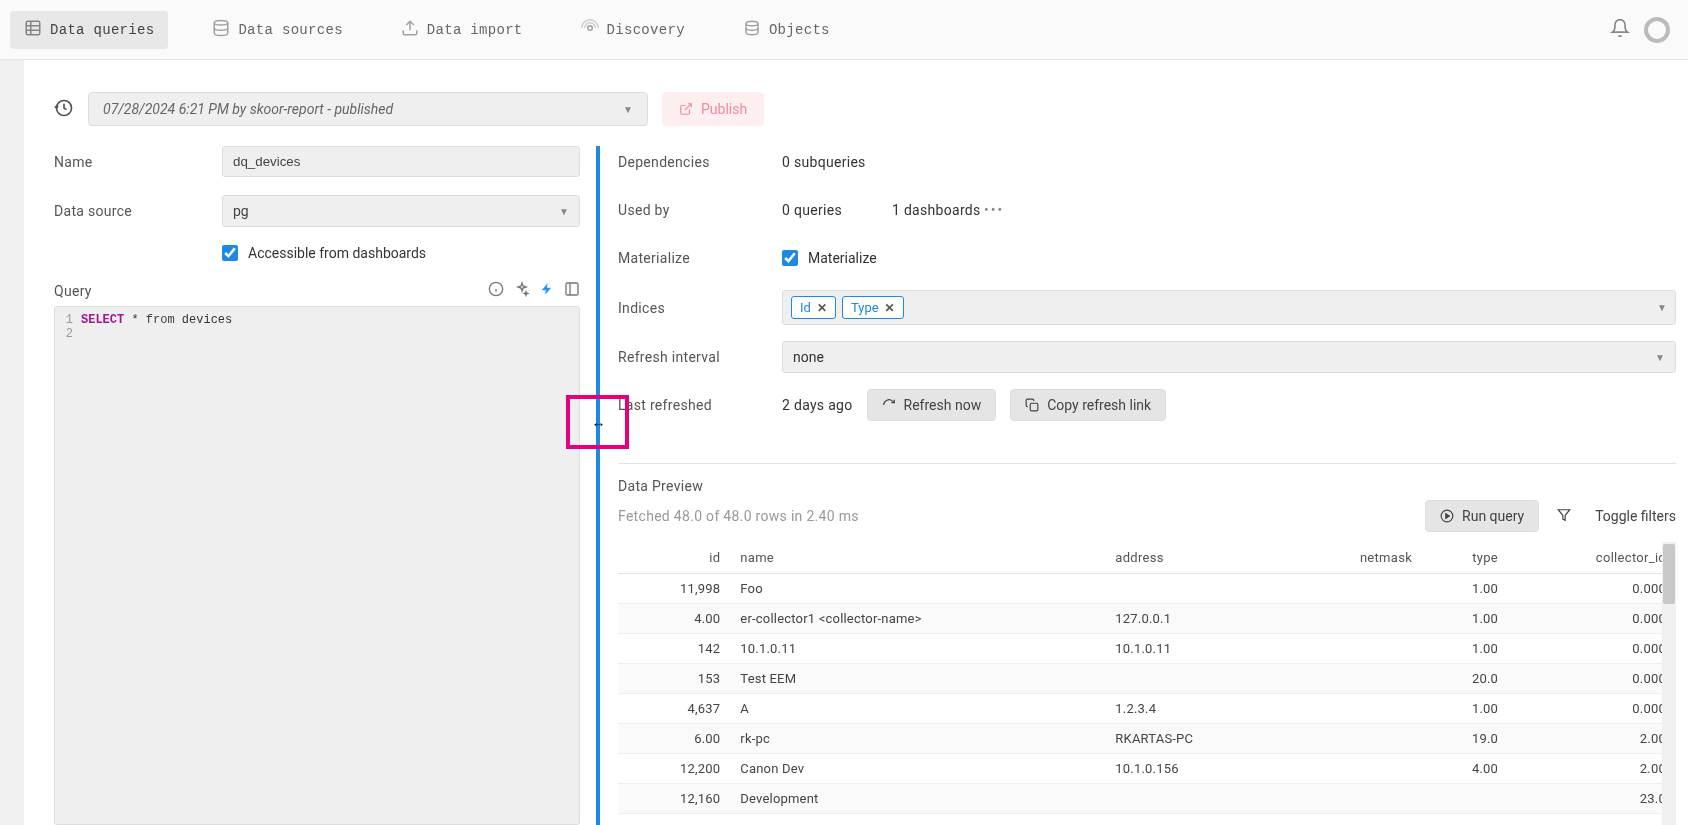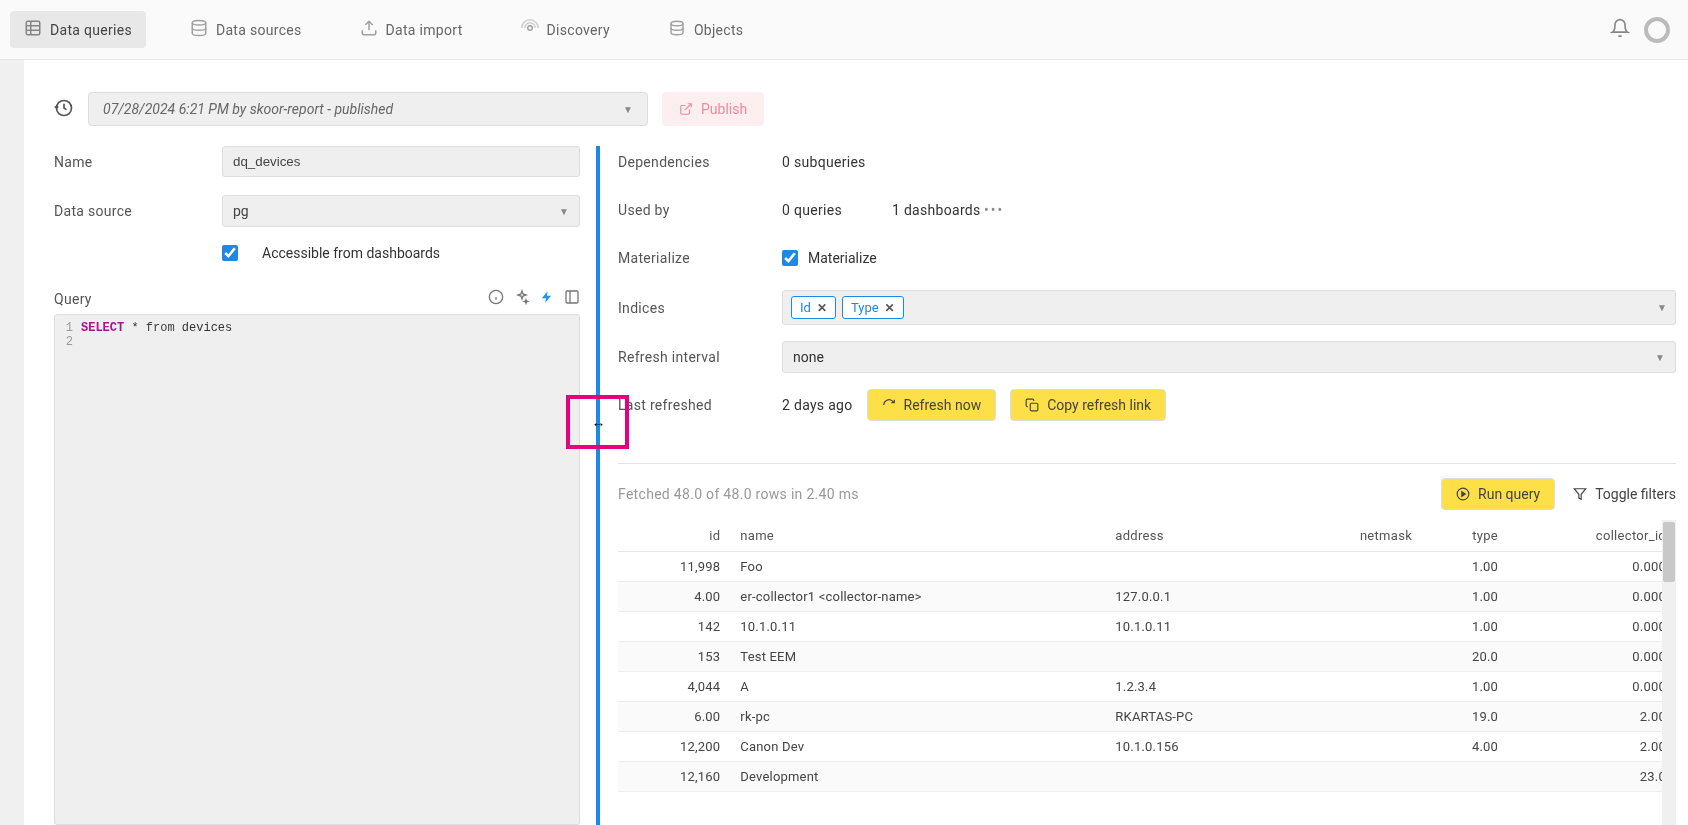--- a/index.html
+++ b/index.html
@@ -1,19 +1,19 @@
 <!DOCTYPE html>
 <html><head>
 <meta charset="utf-8">
 <style>
 * { box-sizing: border-box; margin: 0; padding: 0; }
 body { font-family: -apple-system, BlinkMacSystemFont, "Segoe UI", Roboto, sans-serif; font-size: 14px; color: #333; background: #fff; width: 1688px; height: 825px; overflow: hidden; }
 
 .topbar { display: flex; align-items: center; height: 60px; background: #fafafa; border-bottom: 1px solid #e5e5e5; padding: 0 10px; }
-.topbar-tabs { display: flex; gap: 30px; flex: 1; }
+.topbar-tabs { display: flex; gap: 30px; flex: 1; font-family: Liberation Mono, monospace; }
 .topbar-tab { display: flex; align-items: center; gap: 8px; padding: 8px 14px; color: #666; cursor: pointer; letter-spacing: 0.3px; }
 .topbar-tab.active { background: #e8e8e8; border-radius: 4px; color: #444; }
 .topbar-tab svg { opacity: 0.6; }
 .topbar-right { display: flex; align-items: center; gap: 14px; padding-right: 8px; }
 .bell-icon, .avatar-circle { color: #888; }
 .avatar-circle { width: 26px; height: 26px; border-radius: 50%; border: 4px solid #bbb; }
 
 .content { display: flex; height: calc(100% - 60px); }
 .sidebar-gap { width: 24px; background: #f0f0f0; }
 .main-panel { flex: 1; display: flex; flex-direction: column; background: #fff; border-radius: 6px 0 0 0; margin-top: 16px; }
@@ -28,21 +28,21 @@
 .left-col { width: 572px; padding: 0 16px 0 30px; display: flex; flex-direction: column; }
 .divider { width: 4px; background: #1e88e5; position: relative; }
 .resize-box { position: absolute; top: 249px; left: -30px; width: 63px; height: 54px; border: 4px solid #e6007e; background: rgba(255,255,255,0); display: flex; align-items: center; justify-content: center; }
 .resize-cursor { font-size: 14px; color: #000; letter-spacing: -2px; }
 .right-col { flex: 1; padding: 0 12px 0 18px; overflow-y: auto; display: flex; flex-direction: column; }
 
 .form-row { display: flex; align-items: center; margin-bottom: 18px; }
 .form-label { width: 168px; color: #555; letter-spacing: 0.3px; }
 .text-input { flex: 1; background: #efefef; border: 1px solid #ddd; border-radius: 3px; padding: 7px 10px; color: #444; }
 .select-input { flex: 1; background: #efefef; border: 1px solid #ddd; border-radius: 3px; padding: 7px 10px; color: #444; display: flex; align-items: center; justify-content: space-between; text-align: right; }
-.checkbox-row { display: flex; align-items: center; gap: 24px; margin-left: 168px; margin-bottom: 28px; }
+.checkbox-row { display: flex; align-items: center; gap: 10px; margin-left: 168px; margin-bottom: 20px; }
 .checkbox { width: 16px; height: 16px; accent-color: #1e88e5; }
 
 .query-header { display: flex; align-items: center; justify-content: space-between; margin-bottom: 6px; }
 .query-label { color: #555; letter-spacing: 0.3px; }
 .query-tools { display: flex; gap: 10px; color: #777; align-items: center; }
 .query-tools svg { cursor: pointer; }
 .bolt { color: #2196f3; }
 .code-editor { flex: 1; background: #efefef; border: 1px solid #ddd; border-radius: 3px; padding: 6px 8px; font-family: "Courier New", monospace; font-size: 12px; color: #333; }
 .code-line { display: flex; }
 .gutter { width: 18px; text-align: right; color: #999; padding-right: 8px; user-select: none; }
@@ -55,29 +55,29 @@
 .meta-value { color: #333; letter-spacing: 0.3px; }
 .meta-multi { display: flex; gap: 50px; align-items: center; }
 .dots { color: #888; letter-spacing: 2px; cursor: pointer; }
 
 .indices-field { flex: 1; background: #efefef; border: 1px solid #ddd; border-radius: 3px; padding: 5px 8px; display: flex; align-items: center; gap: 6px; }
 .chip { background: #fff; border: 1px solid #1e88e5; border-radius: 3px; padding: 3px 8px; color: #1e88e5; font-size: 13px; display: flex; align-items: center; gap: 6px; }
 .chip-x { color: #555; font-weight: bold; cursor: pointer; font-size: 12px; }
 .chevron-end { margin-left: auto; color: #888; }
 
 .refresh-select { flex: 1; background: #efefef; border: 1px solid #ddd; border-radius: 3px; padding: 7px 10px; display: flex; align-items: center; justify-content: space-between; }
-.action-btn { background: #fde047; border: 1px solid #ddd; border-radius: 4px; padding: 7px 14px; display: flex; align-items: center; gap: 8px; cursor: pointer; color: #444; }
+.action-btn { background: #e5e5e5; border: 1px solid #ddd; border-radius: 4px; padding: 7px 14px; display: flex; align-items: center; gap: 8px; cursor: pointer; color: #444; }
 .refresh-actions { display: flex; gap: 14px; align-items: center; }
 
 .preview-divider { height: 1px; background: #e3e3e3; margin: 26px 0 14px 0; }
 .preview-title { color: #555; letter-spacing: 0.3px; margin-bottom: 6px; }
 .preview-header { display: flex; align-items: center; justify-content: space-between; margin-bottom: 10px; }
 .fetch-info { color: #999; letter-spacing: 0.3px; }
 .preview-actions { display: flex; gap: 18px; align-items: center; }
-.toggle-filters { display: flex; align-items: center; gap: 8px; color: #444; cursor: pointer; }
+.toggle-filters { display: flex; align-items: flex-start; gap: 24px; color: #444; cursor: pointer; }
 
 .data-table-wrap { position: relative; flex: 1; overflow: hidden; }
 .data-table { width: 100%; border-collapse: collapse; }
 .data-table th { text-align: left; font-weight: 400; color: #555; padding: 8px 10px; border-bottom: 1px solid #e5e5e5; letter-spacing: 0.3px; font-size: 13px; }
 .data-table th.num, .data-table td.num { text-align: right; }
 .data-table td { padding: 7px 10px; border-bottom: 1px solid #eee; color: #444; font-size: 13px; letter-spacing: 0.2px; }
 .data-table tr:nth-child(even) td { background: #fafafa; }
 .scroll-track { position: absolute; right: 0; top: 0; bottom: 0; width: 14px; background: #f0f0f0; }
 .scroll-thumb { position: absolute; right: 1px; top: 2px; width: 12px; height: 60px; background: #c8c8c8; border-radius: 2px; }
 
@@ -280,20 +280,21 @@
               <svg width="14" height="14" viewBox="0 0 24 24" fill="none" stroke="currentColor" stroke-width="2">
                   <rect x="9" y="9" width="13" height="13" rx="2"></rect>
                   <path d="M5 15H4a2 2 0 01-2-2V4a2 2 0 012-2h9a2 2 0 012 2v1"></path>
                 </svg>
               <span>Copy refresh link</span>
             </div>
           </div>
         </div>
 
         <div class="preview-divider"></div>
+        <div class="preview-title">Data Preview</div>
         <div class="preview-header">
           <div class="fetch-info">Fetched 48.0 of 48.0 rows in 2.40 ms</div>
           <div class="preview-actions">
             <div class="action-btn">
               <svg width="14" height="14" viewBox="0 0 24 24" fill="none" stroke="currentColor" stroke-width="2">
                   <circle cx="12" cy="12" r="10"></circle>
                   <polygon points="10,8 16,12 10,16" fill="currentColor"></polygon>
                 </svg>
               <span>Run query</span>
             </div>
@@ -345,21 +346,21 @@
                 </tr>
                 <tr>
                   <td class="num">153</td>
                   <td class="txt">Test EEM</td>
                   <td class="txt"></td>
                   <td class="num"></td>
                   <td class="num">20.0</td>
                   <td class="num">0.000</td>
                 </tr>
                 <tr>
-                  <td class="num">4,044</td>
+                  <td class="num">4,637</td>
                   <td class="txt">A</td>
                   <td class="txt">1.2.3.4</td>
                   <td class="num"></td>
                   <td class="num">1.00</td>
                   <td class="num">0.000</td>
                 </tr>
                 <tr>
                   <td class="num">6.00</td>
                   <td class="txt">rk-pc</td>
                   <td class="txt">RKARTAS-PC</td>

